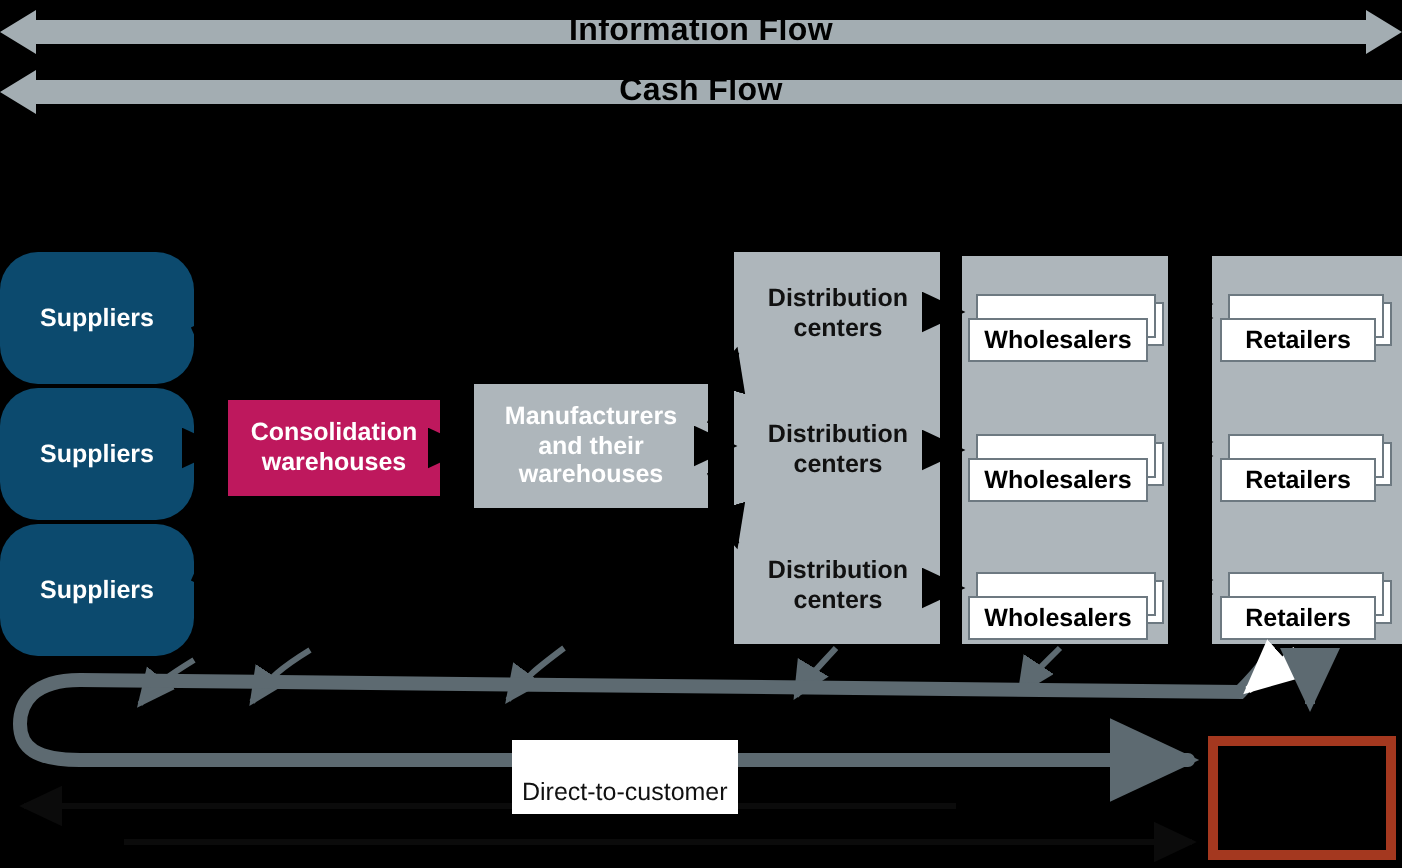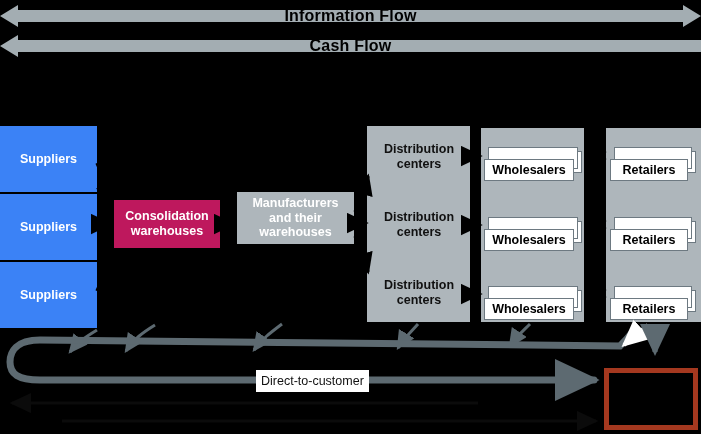--- a/index.html
+++ b/index.html
@@ -20,21 +20,21 @@
   }
   .flowband svg{position:absolute;left:0;top:0;}
   
   .colbg{position:absolute;background:#AEB6BB;}
   
   .box{
     position:absolute;display:flex;align-items:center;justify-content:center;
     text-align:center;font-size:12.5px;font-weight:bold;line-height:1.18;
     box-sizing:border-box;
   }
-  .box.supplier{background:#3b82f6;color:#ffffff;}
+  .box.supplier{background:#0c4a6e;color:#ffffff;border-radius:19px;}
   .box.consol{background:#be185d;color:#ffffff;}
   .box.manu{background:#AEB6BB;color:#ffffff;}
   .dclabel{
     position:absolute;display:flex;align-items:center;justify-content:flex-start;
     text-align:center;color:#111111;font-size:12.5px;font-weight:bold;line-height:1.2;
   }
   
   .stack{position:absolute;}
   .stack .card{
     position:absolute;background:#ffffff;border:1px solid #6d7981;box-sizing:border-box;
@@ -45,21 +45,21 @@
     left:0;top:16px;display:flex;align-items:center;justify-content:center;
     color:#000;font-size:12.5px;font-weight:bold;
   }
   
   .customerbox{
     position:absolute;background:#000000;border:5px solid #A4381F;box-sizing:border-box;
   }
   
   .dtclabel{
     position:absolute;background:#ffffff;color:#111111;
-    font-size:12.5px;line-height:1;padding:5px 5px 4px 5px;
+    font-size:12.5px;line-height:1;padding:20px 5px 4px 5px;
     display:flex;align-items:center;justify-content:flex-start;z-index:6;
   }
   #overlay{position:absolute;left:0;top:0;width:701px;height:434px;z-index:2;}
 </style>
 </head>
 <body>
 
 <div id="canvas">
 
   <div class="flowband" style="top:4px;">
@@ -88,21 +88,21 @@
     <span>Suppliers</span>
   </div>
   <div class="box supplier" style="left:0px;top:262px;width:97px;height:66px;">
     <span>Suppliers</span>
   </div>
 
   <div class="box consol" style="left:114px;top:200px;width:106px;height:48px;padding:0 5px;">
     <span>Consolidation warehouses</span>
   </div>
 
-  <div class="box manu" style="left:237px;top:192px;width:117px;height:52px;padding:0 6px;">
+  <div class="box manu" style="left:237px;top:192px;width:117px;height:62px;padding:0 6px;">
     <span>Manufacturers and their warehouses</span>
   </div>
 
   <div class="dclabel" style="left:371px;top:136px;width:96px;height:42px;">
     <span>Distribution centers</span>
   </div>
   <div class="dclabel" style="left:371px;top:204px;width:96px;height:42px;">
     <span>Distribution centers</span>
   </div>
   <div class="dclabel" style="left:371px;top:272px;width:96px;height:42px;">

